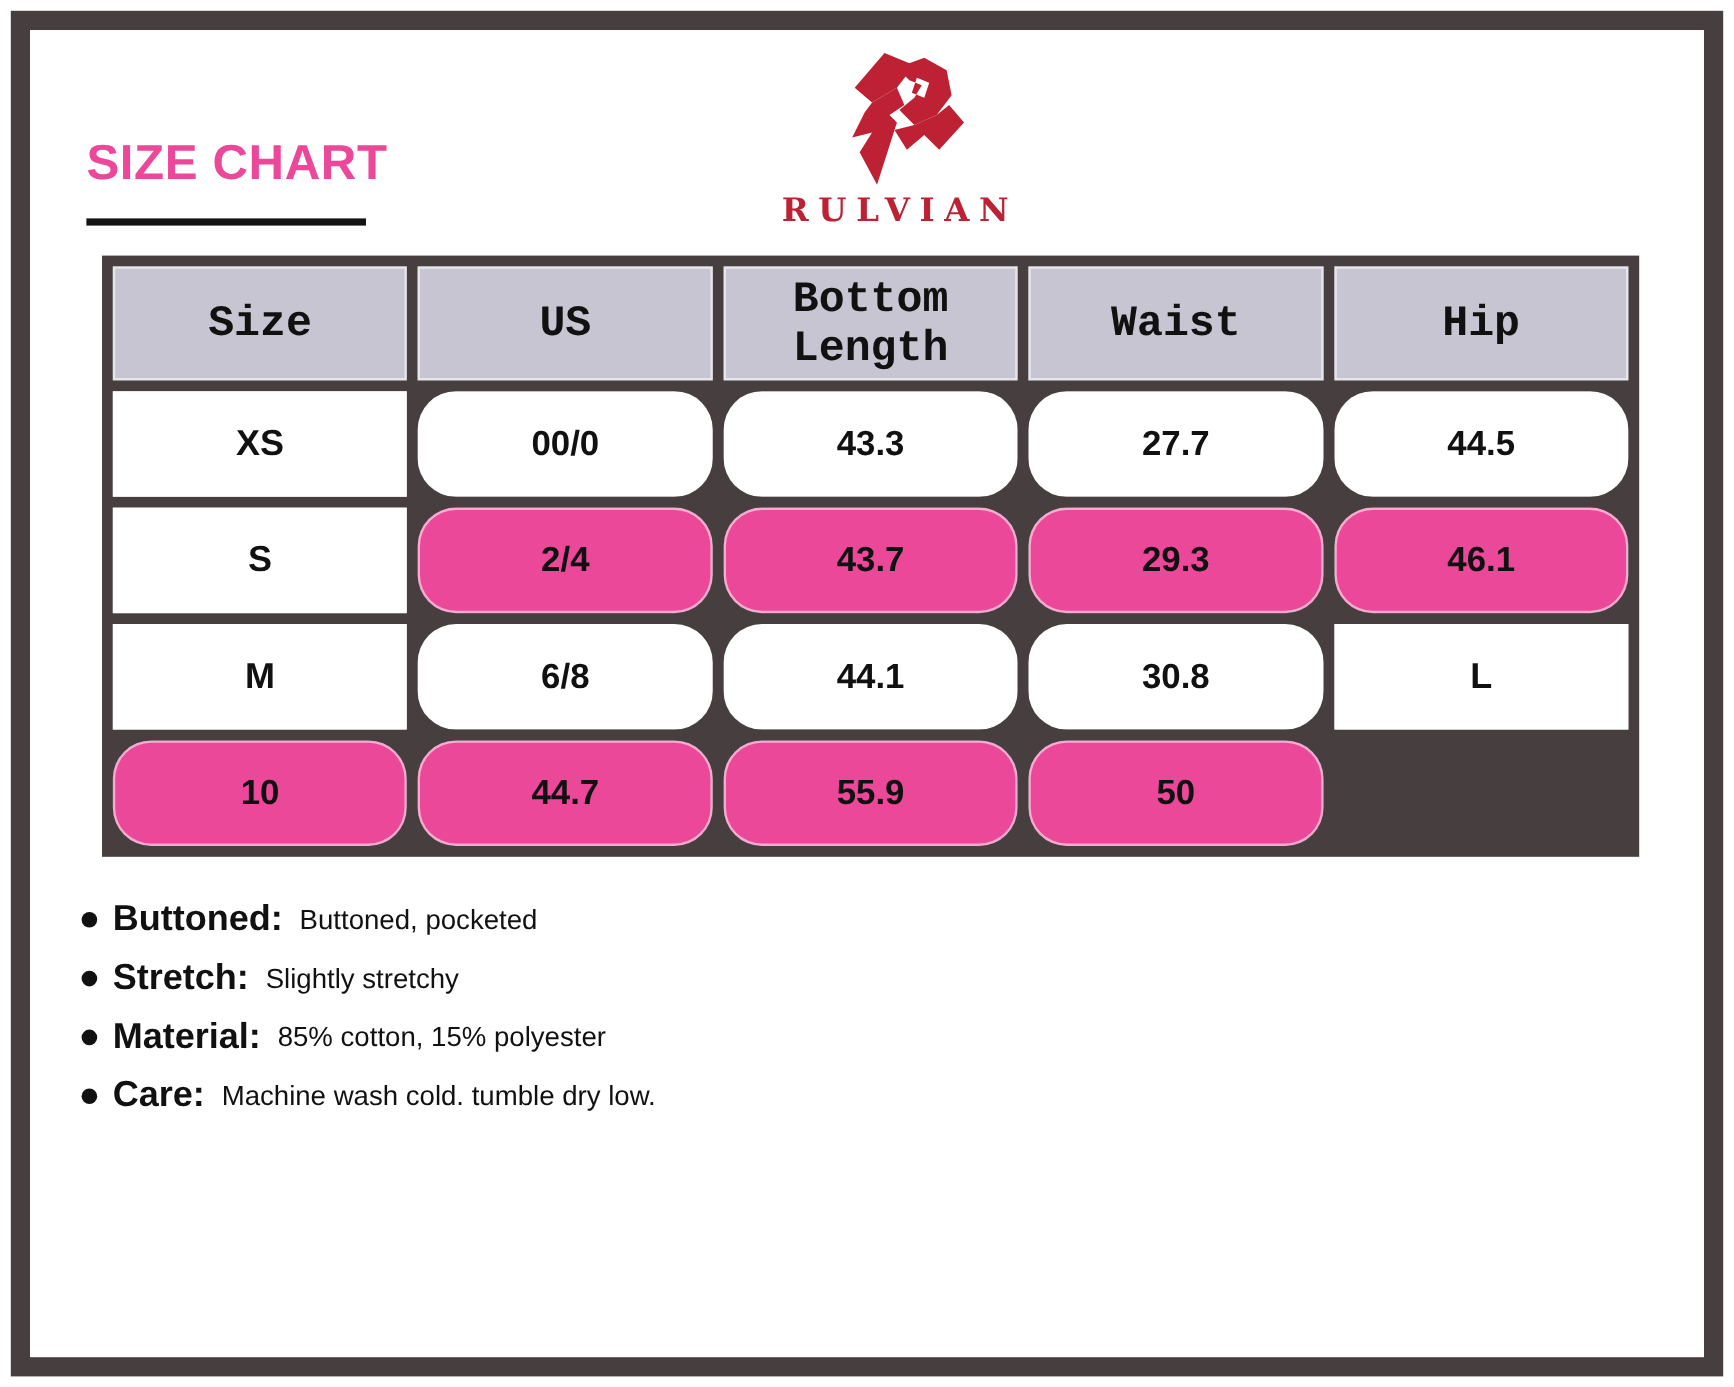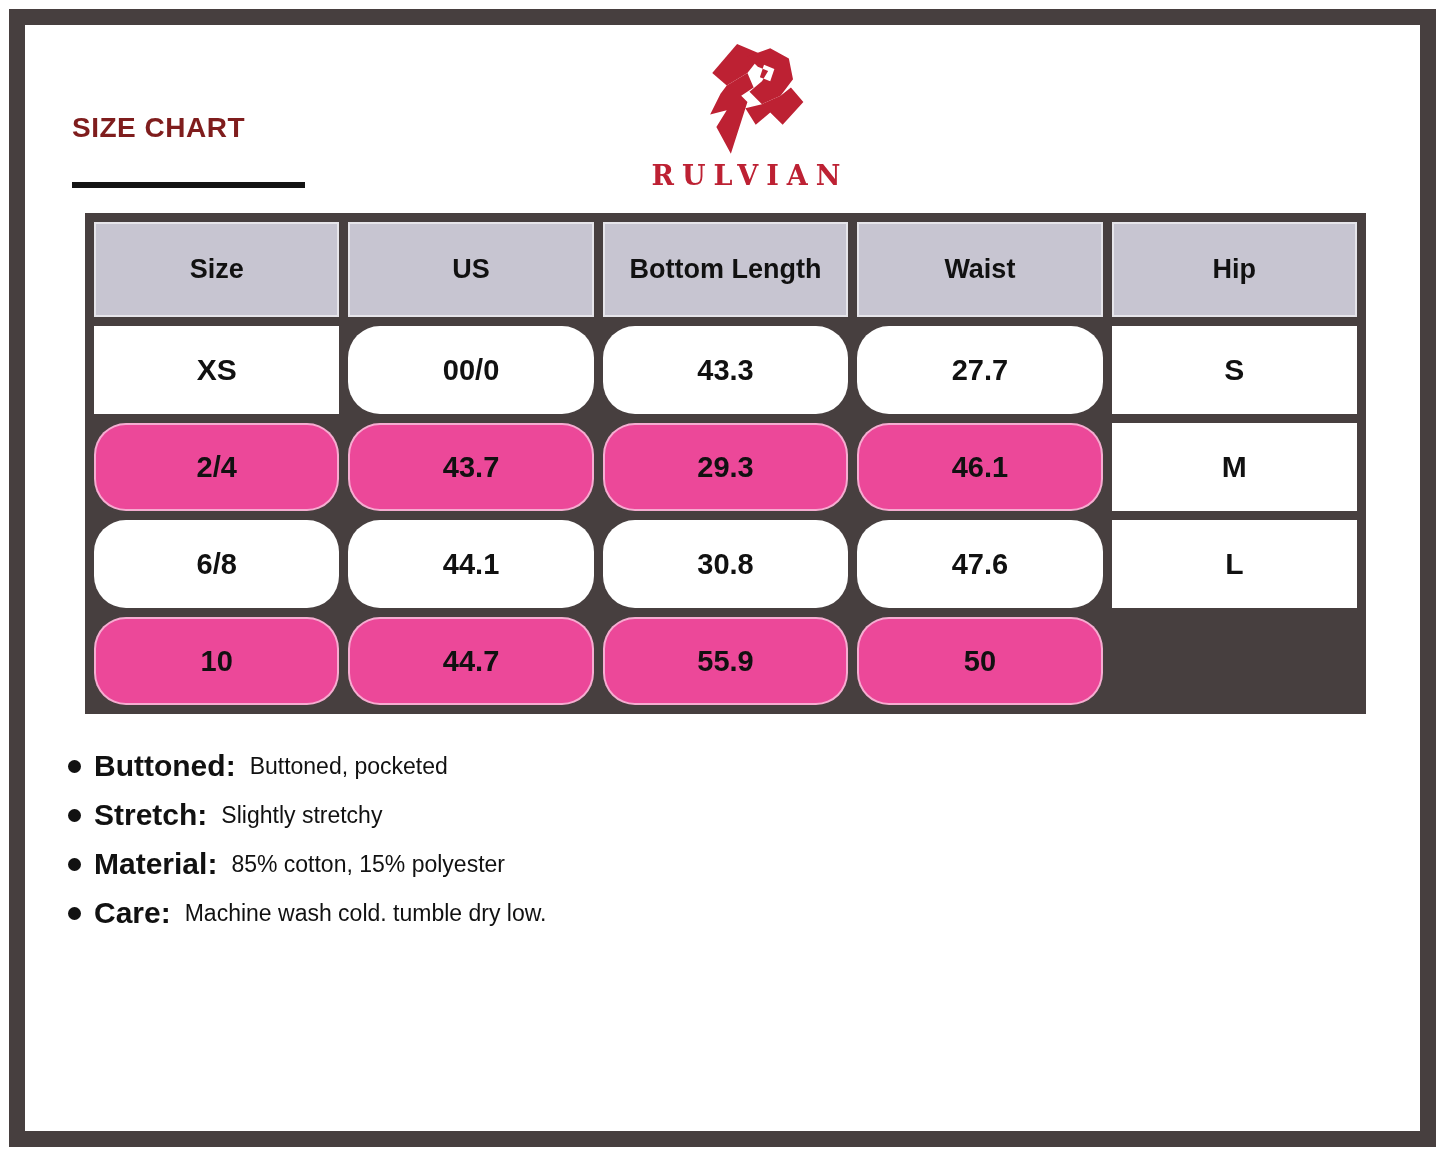--- a/index.html
+++ b/index.html
@@ -19,24 +19,24 @@
     left: 9px; top: 9px; right: 9px; bottom: 9px;
     border: 16px solid #473f3f;
     background: #ffffff;
   }
 
   
   .page-title {
     position: absolute;
     left: 72px;
     top: 112px;
-    font-size: 28px;
+    font-size: 41px;
     font-weight: 800;
     letter-spacing: 0.5px;
-    color: #7f1d1d;
+    color: #ec4899;
   }
   .title-underline {
     position: absolute;
     left: 72px;
     top: 182px;
     width: 233px;
     height: 6px;
     background: #141414;
   }
 
@@ -79,21 +79,22 @@
     display: flex;
     align-items: center;
     justify-content: center;
     text-align: center;
     border: 2px solid rgba(255,255,255,0.55);
     font-weight: 700;
     color: #111111;
   }
   .cell.head {
     background: #c7c5d1;
-    font-size: 27px;
+    font-size: 36px;
+    font-family: Liberation Mono, monospace;
   }
   .cell.size {
     background: #ffffff;
     font-size: 30px;
   }
   .cell.val { font-size: 29px; border-radius: 32px; }
   .cell.r-even { background: #ffffff; }
   .cell.r-odd  { background: #ec4899; }
 
   
@@ -157,32 +158,32 @@
     <div class="cell head">Size</div>
     <div class="cell head">US</div>
     <div class="cell head">Bottom Length</div>
     <div class="cell head">Waist</div>
     <div class="cell head">Hip</div>
 
     <div class="cell size">XS</div>
     <div class="cell val r-even">00/0</div>
     <div class="cell val r-even">43.3</div>
     <div class="cell val r-even">27.7</div>
+    <div class="cell val r-even">44.5</div>
 
     <div class="cell size">S</div>
     <div class="cell val r-odd">2/4</div>
     <div class="cell val r-odd">43.7</div>
     <div class="cell val r-odd">29.3</div>
     <div class="cell val r-odd">46.1</div>
 
     <div class="cell size">M</div>
     <div class="cell val r-even">6/8</div>
     <div class="cell val r-even">44.1</div>
     <div class="cell val r-even">30.8</div>
-    <div class="cell val r-even">47.6</div>
 
     <div class="cell size">L</div>
     <div class="cell val r-odd">10</div>
     <div class="cell val r-odd">44.7</div>
     <div class="cell val r-odd">55.9</div>
     <div class="cell val r-odd">50</div>
   </div>
 
   <ul class="details">
     <li class="detail-item">

